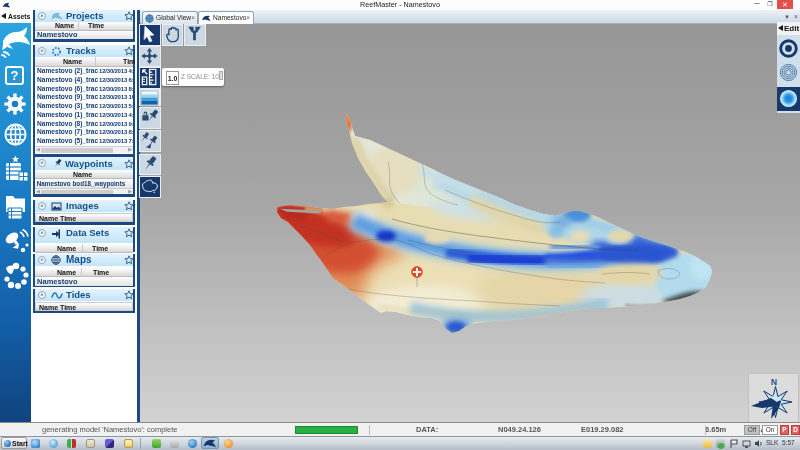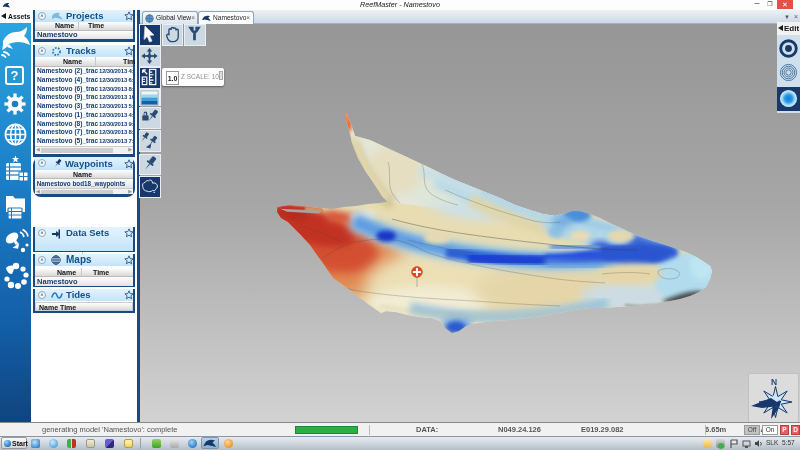--- a/index.html
+++ b/index.html
@@ -2,21 +2,21 @@
 <html><head>
 <meta charset="utf-8">
 <style>
   * { margin:0; padding:0; box-sizing:border-box; }
   html,body { width:800px; height:450px; overflow:hidden; font-family:"Liberation Sans", sans-serif; }
   .abs { position:absolute; }
   #root { position:relative; width:800px; height:450px; background:#fff; }
 
   
   #titlebar { left:0; top:0; width:800px; height:10px; background:#fdfdfd; }
-  #title-text { left:0; top:0; width:800px; text-align:center; font-size:7.2px; color:#1a1a1a; line-height:10px;font-style:italic; }
+  #title-text { left:0; top:0; width:800px; text-align:center; font-size:7.2px; color:#1a1a1a; line-height:10px; }
   #btn-close { left:777px; top:0; width:16px; height:9px; background:#e25048; color:#fff; font-size:7px; text-align:center; line-height:9px; }
   #btn-min  { left:751px; top:0; width:12px; height:9px; color:#444; font-size:9px; text-align:center; line-height:7px; }
   #btn-max  { left:764px; top:0; width:12px; height:9px; color:#444; font-size:6px; text-align:center; line-height:9px; }
 
   
   #assets-hdr { left:0; top:10px; width:31px; height:13px; background:#fff; font-size:6.8px; font-weight:bold; color:#111; line-height:13px; }
   #sidebar { left:0; top:23px; width:31px; height:399px; background:linear-gradient(180deg,#2ba4e0 0%, #1b7ec6 40%, #135fa8 75%, #10447e 100%); }
 
   
   #panel { left:31px; top:10px; width:106px; height:412px; background:#fff; }
@@ -237,21 +237,21 @@
             <b>12/30/2013 7:</b>
           </div>
       </div>
       <div class="hsb" style="position:absolute; top:101px; height:7px;">
           <span class="arr" style="left:1px;">◀</span>
           <span class="arr" style="right:1px;">▶</span>
           <span class="thumb" style="left:6px; width:72px; height:5px;"></span>
         </div>
     </div>
 
-    <div class="sec-frame" style="top:147px; height:40px;border-radius:8px;">
+    <div class="sec-frame" style="top:147px; height:40px;">
       <div class="sec-hdr" style="height:13px;">
         <span class="collapse" style="left:3px; top:2px; width:8px; height:8px; font-size:5px; line-height:7px;">^</span>
         <svg style="position:absolute;left:17px;top:1px;" width="11" height="11" viewBox="0 0 22 22">
             <g fill="#17386b" transform="rotate(38 11 11)">
               <rect x="8.2" y="1.5" width="5.6" height="8" rx="1.2"></rect>
               <rect x="6.2" y="9" width="9.6" height="2.4" rx="1"></rect>
               <path d="M10.3 11.4 h1.4 l-0.7 8.5 Z"></path>
             </g>
           </svg>
         <span style="position:absolute; left:30px; top:0; font-size:9.5px; line-height:13px;">Waypoints</span>
@@ -263,23 +263,40 @@
           <span style="position:absolute;left:38px;">Name</span>
         </div>
       <div class="trow" style="height:9px; font-size:6.3px; line-height:9px;">&nbsp;Namestovo bod18_waypoints</div>
       <div class="hsb" style="height:6px;">
           <span class="arr" style="left:1px;">◀</span>
           <span class="arr" style="right:1px;">▶</span>
           <span class="thumb" style="left:6px; width:72px; height:4px;"></span>
         </div>
     </div>
 
+    <div class="sec-frame" style="top:190px; height:25px;">
+      <div class="sec-hdr" style="height:12px;">
+        <span class="collapse" style="left:3px; top:1.5px; width:8px; height:8px; font-size:5px; line-height:7px;">^</span>
+        <svg style="position:absolute;left:16px;top:2px;" width="11" height="9" viewBox="0 0 22 18">
+            <rect x="1" y="1" width="20" height="16" fill="#17386b"></rect>
+            <rect x="3" y="3" width="16" height="12" fill="#cfe4f4"></rect>
+            <path d="M3 13 L8 8 L12 12 L15 9 L19 13 L19 15 L3 15 Z" fill="#17386b"></path>
+          </svg>
+        <span style="position:absolute; left:31px; top:0; font-size:9.5px; line-height:12px;">Images</span>
+        <svg class="star" style="left:89px; top:1px;" width="10" height="10" viewBox="0 0 24 24">
+            <path d="M12 2 L14.8 8.6 L22 9.2 L16.5 13.9 L18.2 21 L12 17.2 L5.8 21 L7.5 13.9 L2 9.2 L9.2 8.6 Z" fill="none" stroke="#1c4a80" stroke-width="2"></path>
+          </svg>
+      </div>
+      <div class="thead" style="top:1px; height:9px; font-size:7px; line-height:9px; border:1px solid #ccc;">
+          <span style="position:absolute;left:3px;">Name Time</span>
+        </div>
+    </div>
 
     <div class="sec-frame" style="top:217px; height:25px;">
-      <div class="sec-hdr" style="height:24px;">
+      <div class="sec-hdr" style="height:16px;">
         <span class="collapse" style="left:3px; top:1.5px; width:8px; height:8px; font-size:5px; line-height:7px;">^</span>
         <svg style="position:absolute;left:16px;top:2px;" width="10" height="10" viewBox="0 0 20 20">
             <g fill="#17386b">
               <path d="M2 8 L10 8 L10 4 L18 10 L10 16 L10 12 L2 12 Z"></path>
               <rect x="15" y="1" width="3" height="18"></rect>
             </g>
           </svg>
         <span style="position:absolute; left:31px; top:0; font-size:9.5px; line-height:12px;">Data Sets</span>
         <svg class="star" style="left:89px; top:1px;" width="10" height="10" viewBox="0 0 24 24">
             <path d="M12 2 L14.8 8.6 L22 9.2 L16.5 13.9 L18.2 21 L12 17.2 L5.8 21 L7.5 13.9 L2 9.2 L9.2 8.6 Z" fill="none" stroke="#1c4a80" stroke-width="2"></path>

